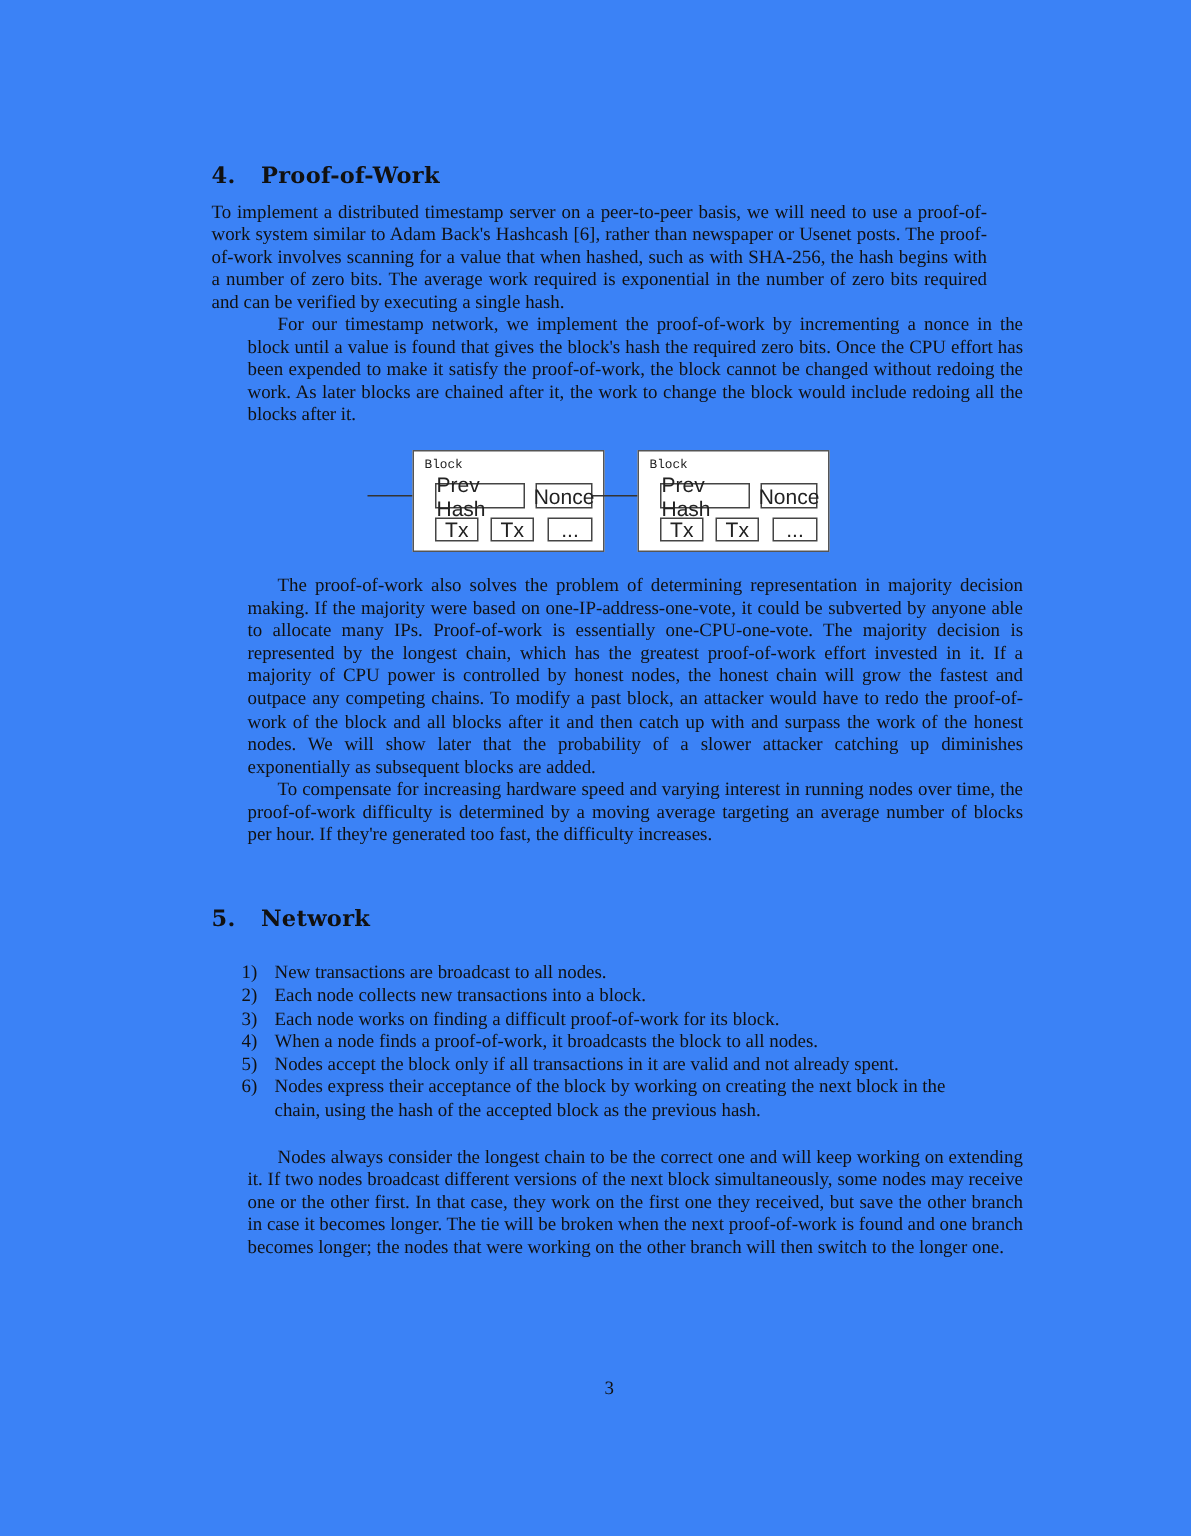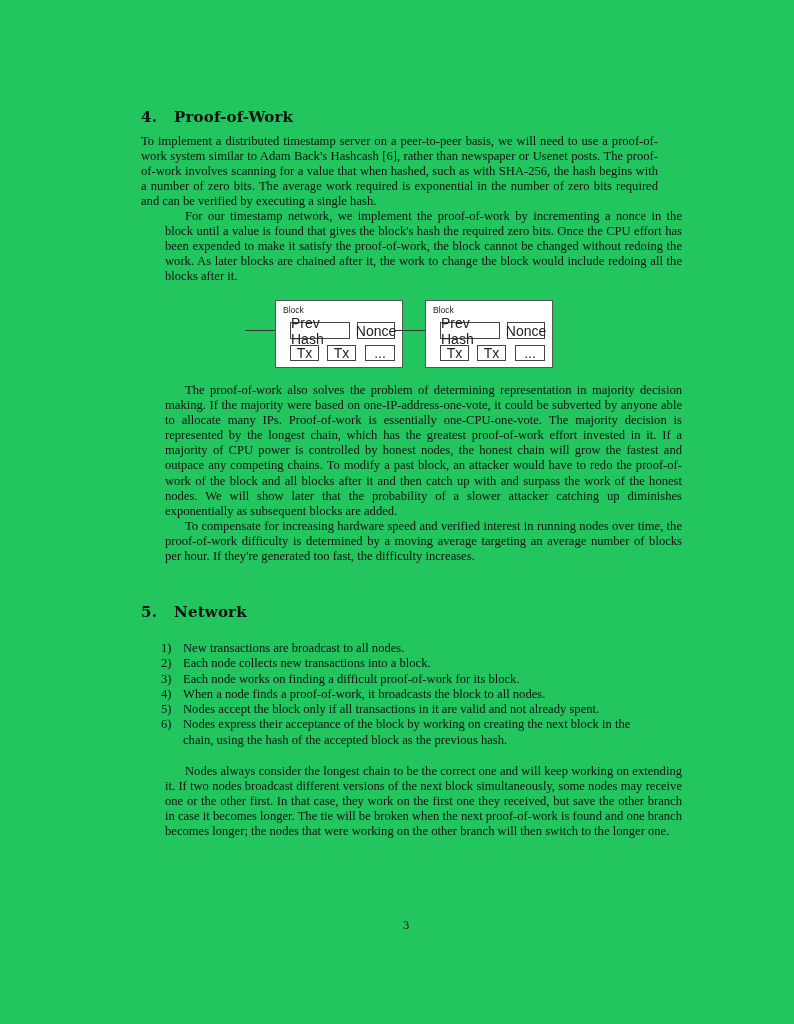--- a/index.html
+++ b/index.html
@@ -1,17 +1,17 @@
 <!DOCTYPE html>
 <html><head>
 <meta charset="utf-8">
 <style>
   html, body { margin: 0; padding: 0; background: #ffffff; }
   body { width: 794px; height: 1024px; position: relative; overflow: hidden; }
-  .page { position: absolute; left: 0; top: 0; width: 794px; height: 1024px; background: #22c55e; }
+  .page { position: absolute; left: 0; top: 0; width: 794px; height: 1024px; background: #3b82f6; }
   .heading {
     position: absolute; left: 141px; font-family: "DejaVu Serif", "Liberation Serif", serif;
     font-weight: bold; font-size: 15px; color: #111; letter-spacing: 0.2px; white-space: nowrap;
   }
   .heading .num { display: inline-block; width: 33px; }
   .para {
     position: absolute; left: 141px; width: 517px;
     font-family: "Liberation Serif", "DejaVu Serif", serif; font-size: 12.6px; line-height: 15.1px;
     color: #111; text-align: justify; margin: 0;
   }
@@ -19,21 +19,21 @@
   .list { position: absolute; left: 141px; width: 517px; margin: 0; padding: 0; list-style: none;
     font-family: "Liberation Serif", "DejaVu Serif", serif; font-size: 12.6px; line-height: 15.3px; color: #111; }
   .list li { position: relative; padding-left: 42px; }
   .list li .n { position: absolute; left: 20px; top: 0; }
   .list li .t { display: block; }
   .pagenum { position: absolute; left: 403px; top: 918px; font-family: "Liberation Serif", serif; font-size: 12.6px; color: #111; }
 
   
   .diagram { position: absolute; left: 240px; top: 296px; width: 320px; height: 76px; }
   .blk { position: absolute; border: 1px solid #555; background: #fff; box-sizing: border-box; }
-  .blk-label { position: absolute; left: 7px; top: 4px; font-family: Liberation Sans, sans-serif; font-size: 8.5px; color: #222; }
+  .blk-label { position: absolute; left: 7px; top: 4px; font-family: Liberation Mono, monospace; font-size: 8.5px; color: #222; }
   .cell { position: absolute; border: 1px solid #444; box-sizing: border-box; background: #fff;
     font-family: "Liberation Sans", "DejaVu Sans", sans-serif; font-size: 14px; color: #222;
     display: flex; align-items: center; justify-content: center; }
   .arrow-line { position: absolute; height: 1px; background: #333; }
   .arrow-head { position: absolute; width: 0; height: 0; border-top: 3.5px solid transparent; border-bottom: 3.5px solid transparent; border-left: 8px solid #333; }
 </style>
 </head>
 <body>
 
 <div class="page">
@@ -66,21 +66,21 @@
       <span class="blk-label">Block</span>
     </div>
     <div class="cell" style="left:200px; top:26px; width:60px; height:17px;">Prev Hash</div>
     <div class="cell" style="left:267px; top:26px; width:38px; height:17px;">Nonce</div>
     <div class="cell" style="left:200px; top:49px; width:29px; height:16px;">Tx</div>
     <div class="cell" style="left:237px; top:49px; width:29px; height:16px;">Tx</div>
     <div class="cell" style="left:275px; top:49px; width:30px; height:16px;">...</div>
   </div>
 
   <p class="para indent" style="top:383px;">The proof-of-work also solves the problem of determining representation in majority decision making.  If the majority were based on one-IP-address-one-vote, it could be subverted by anyone able to allocate many IPs.  Proof-of-work is essentially one-CPU-one-vote.  The majority decision is represented by the longest chain, which has the greatest proof-of-work effort invested in it.  If a majority of CPU power is controlled by honest nodes, the honest chain will grow the fastest and outpace any competing chains.  To modify a past block, an attacker would have to redo the proof-of-work of the block and all blocks after it and then catch up with and surpass the work of the honest nodes.  We will show later that the probability of a slower attacker catching up diminishes exponentially as subsequent blocks are added.</p>
-  <p class="para indent" style="top:519px;">To compensate for increasing hardware speed and verified interest in running nodes over time, the proof-of-work difficulty is determined by a moving average targeting an average number of blocks per hour.  If they're generated too fast, the difficulty increases.</p>
+  <p class="para indent" style="top:519px;">To compensate for increasing hardware speed and varying interest in running nodes over time, the proof-of-work difficulty is determined by a moving average targeting an average number of blocks per hour.  If they're generated too fast, the difficulty increases.</p>
 
   <div class="heading" style="top:603px;">
     <span class="num">5.</span><span>Network</span>
   </div>
 
 
   <ol class="list" style="top:641px;">
     <li>
         <span class="n">1)</span>
         <span class="t">New transactions are broadcast to all nodes.</span>

